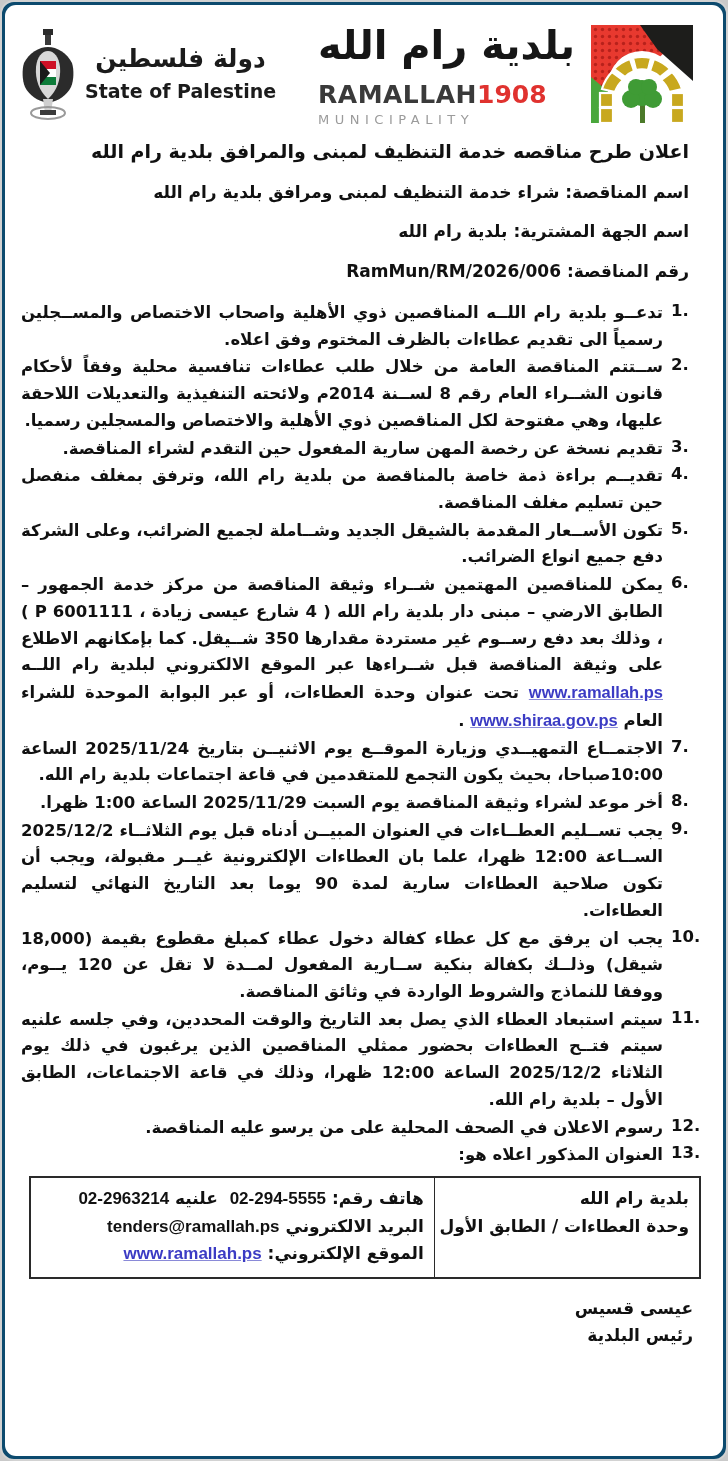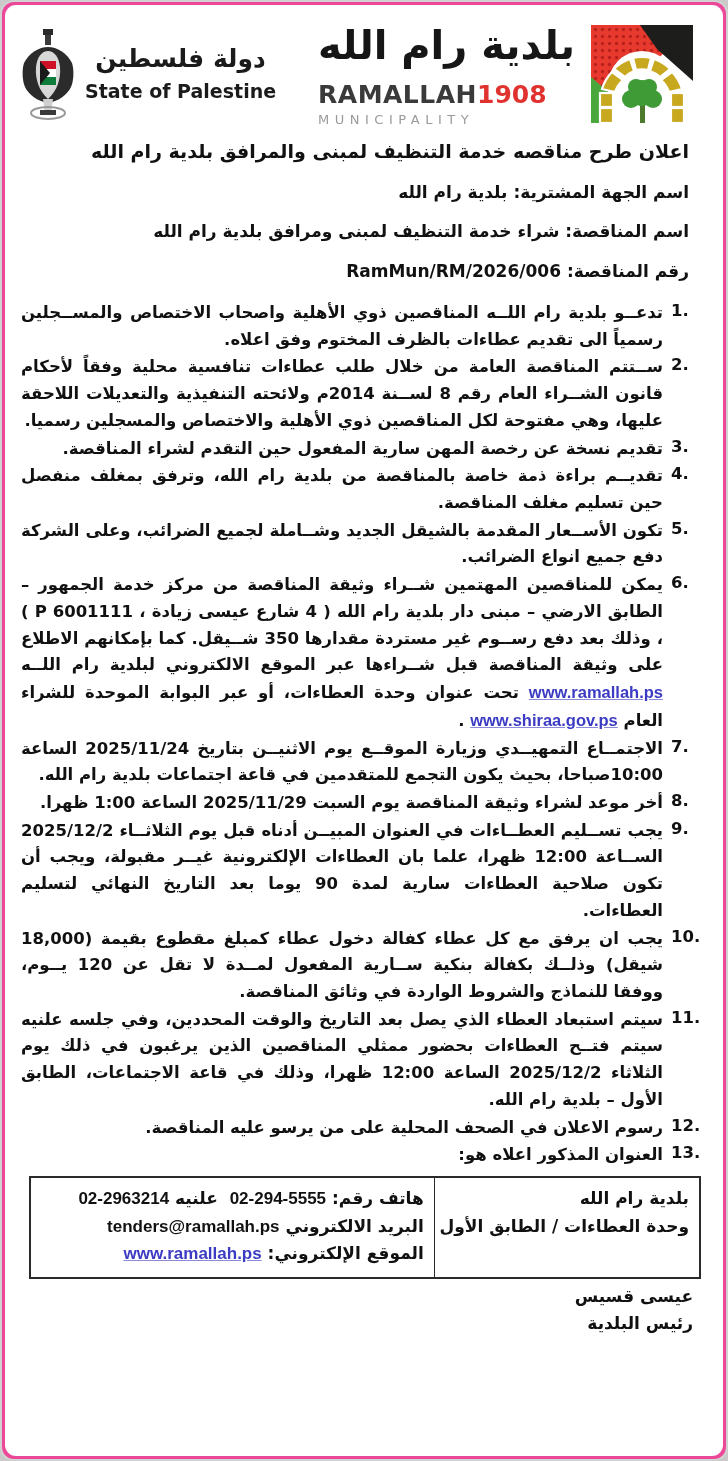--- a/index.html
+++ b/index.html
@@ -6,21 +6,21 @@
   html,body{margin:0;padding:0;background:#c9c9c9;}
   body{
     font-family:"DejaVu Sans","Liberation Sans",sans-serif;
     -webkit-font-smoothing:antialiased;
   }
   #page{
     position:relative;
     width:728px;
     height:1461px;
     margin:0 auto;
-    background:#ec4899;
+    background:#0c4a6e;
     border:2px solid #d2d2d2;
     border-radius:14px;
     box-sizing:border-box;
     overflow:hidden;
   }
   #inner{
     position:absolute;
     inset:3px;
     background:#fff;
     border-radius:11px;
@@ -228,21 +228,21 @@
     direction:ltr;
     unicode-bidi:embed;
     display:inline-block;
     font-family:Liberation Sans, sans-serif;
   }
 
   
   .signature{
     direction:rtl;
     text-align:right;
-    padding:4px 30px 0 0;
+    padding:16px 30px 0 0;
   }
   .sig-line{
     font-size:17px;
     font-weight:bold;
     color:#111;
     line-height:1.6;
   }
 </style>
 </head>
 <body>
@@ -335,27 +335,27 @@
         </div>
         <div class="muni-sub">MUNICIPALITY</div>
       </div>
     </div>
   </div>
 
   <div class="titles">
     <div class="doc-title">اعلان طرح مناقصه خدمة  التنظيف لمبنى والمرافق بلدية رام الله</div>
 
     <div class="meta-line">
+      <span>اسم المناقصة:</span>
+      <span>شراء خدمة التنظيف لمبنى ومرافق بلدية رام الله</span>
+    </div>
+
+    <div class="meta-line">
       <span>اسم الجهة المشترية:</span>
       <span>بلدية رام الله</span>
-    </div>
-
-    <div class="meta-line">
-      <span>اسم المناقصة:</span>
-      <span>شراء خدمة التنظيف لمبنى ومرافق بلدية رام الله</span>
     </div>
 
     <div class="meta-line">
       <span>رقم المناقصة:</span>
       <span class="ltr">RamMun/RM/2026/006</span>
     </div>
   </div>
 
   <div class="clauses">
 

